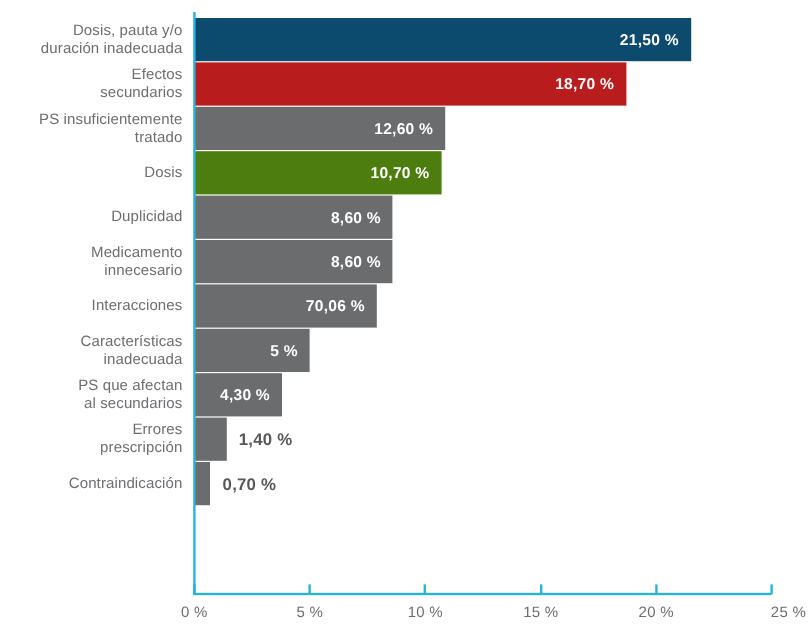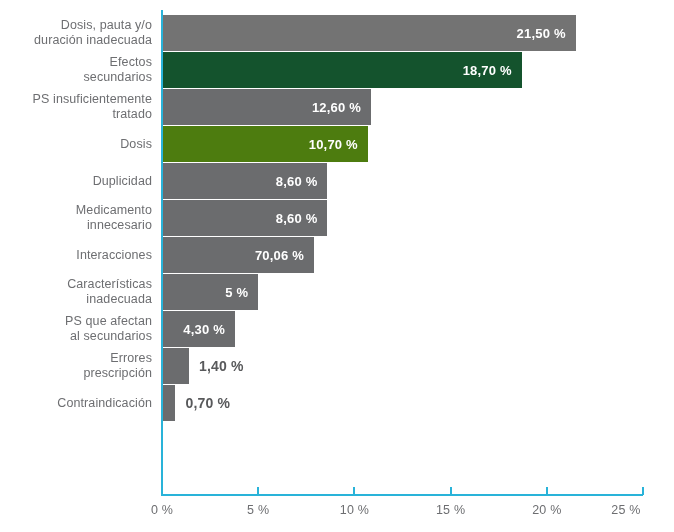--- a/index.html
+++ b/index.html
@@ -117,28 +117,28 @@
 </style>
 </head>
 <body>
 
 <div id="chart-root">
 
   <div class="rows">
       <div class="row">
         <div class="cat-label">Dosis, pauta y/o
 duración inadecuada</div>
-        <div class="bar" style="width: 413.66px; background: #737373;">
+        <div class="bar" style="width: 413.66px; background: #0c4a6e;">
           <div class="val-inside" style="color: rgb(255, 255, 255);">21,50 %</div>
         </div>
       </div>
       <div class="row">
         <div class="cat-label">Efectos
 secundarios</div>
-        <div class="bar" style="width: 359.788px; background: #14532d;">
+        <div class="bar" style="width: 359.788px; background: #b91c1c;">
           <div class="val-inside" style="color: rgb(255, 255, 255);">18,70 %</div>
         </div>
       </div>
       <div class="row">
         <div class="cat-label">PS insuficientemente
 tratado</div>
         <div class="bar" style="width: 209px; background: rgb(107, 108, 110);">
           <div class="val-inside" style="color: rgb(255, 255, 255);">12,60 %</div>
         </div>
       </div>
@@ -201,16 +201,16 @@
       <div class="tick-label" style="left: 162px;">0 %</div>
       <div class="tick" style="left: 257.2px; background: rgb(41, 179, 217);"></div>
       <div class="tick-label" style="left: 258.2px;">5 %</div>
       <div class="tick" style="left: 353.4px; background: rgb(41, 179, 217);"></div>
       <div class="tick-label" style="left: 354.4px;">10 %</div>
       <div class="tick" style="left: 449.6px; background: rgb(41, 179, 217);"></div>
       <div class="tick-label" style="left: 450.6px;">15 %</div>
       <div class="tick" style="left: 545.8px; background: rgb(41, 179, 217);"></div>
       <div class="tick-label" style="left: 546.8px;">20 %</div>
       <div class="tick" style="left: 642px; background: rgb(41, 179, 217);"></div>
-      <div class="tick-label" style="left: 626px;">25 %</div>
+      <div class="tick-label" style="left: 657px;">25 %</div>
     </div>
 
 </div>
 
 </body></html>

